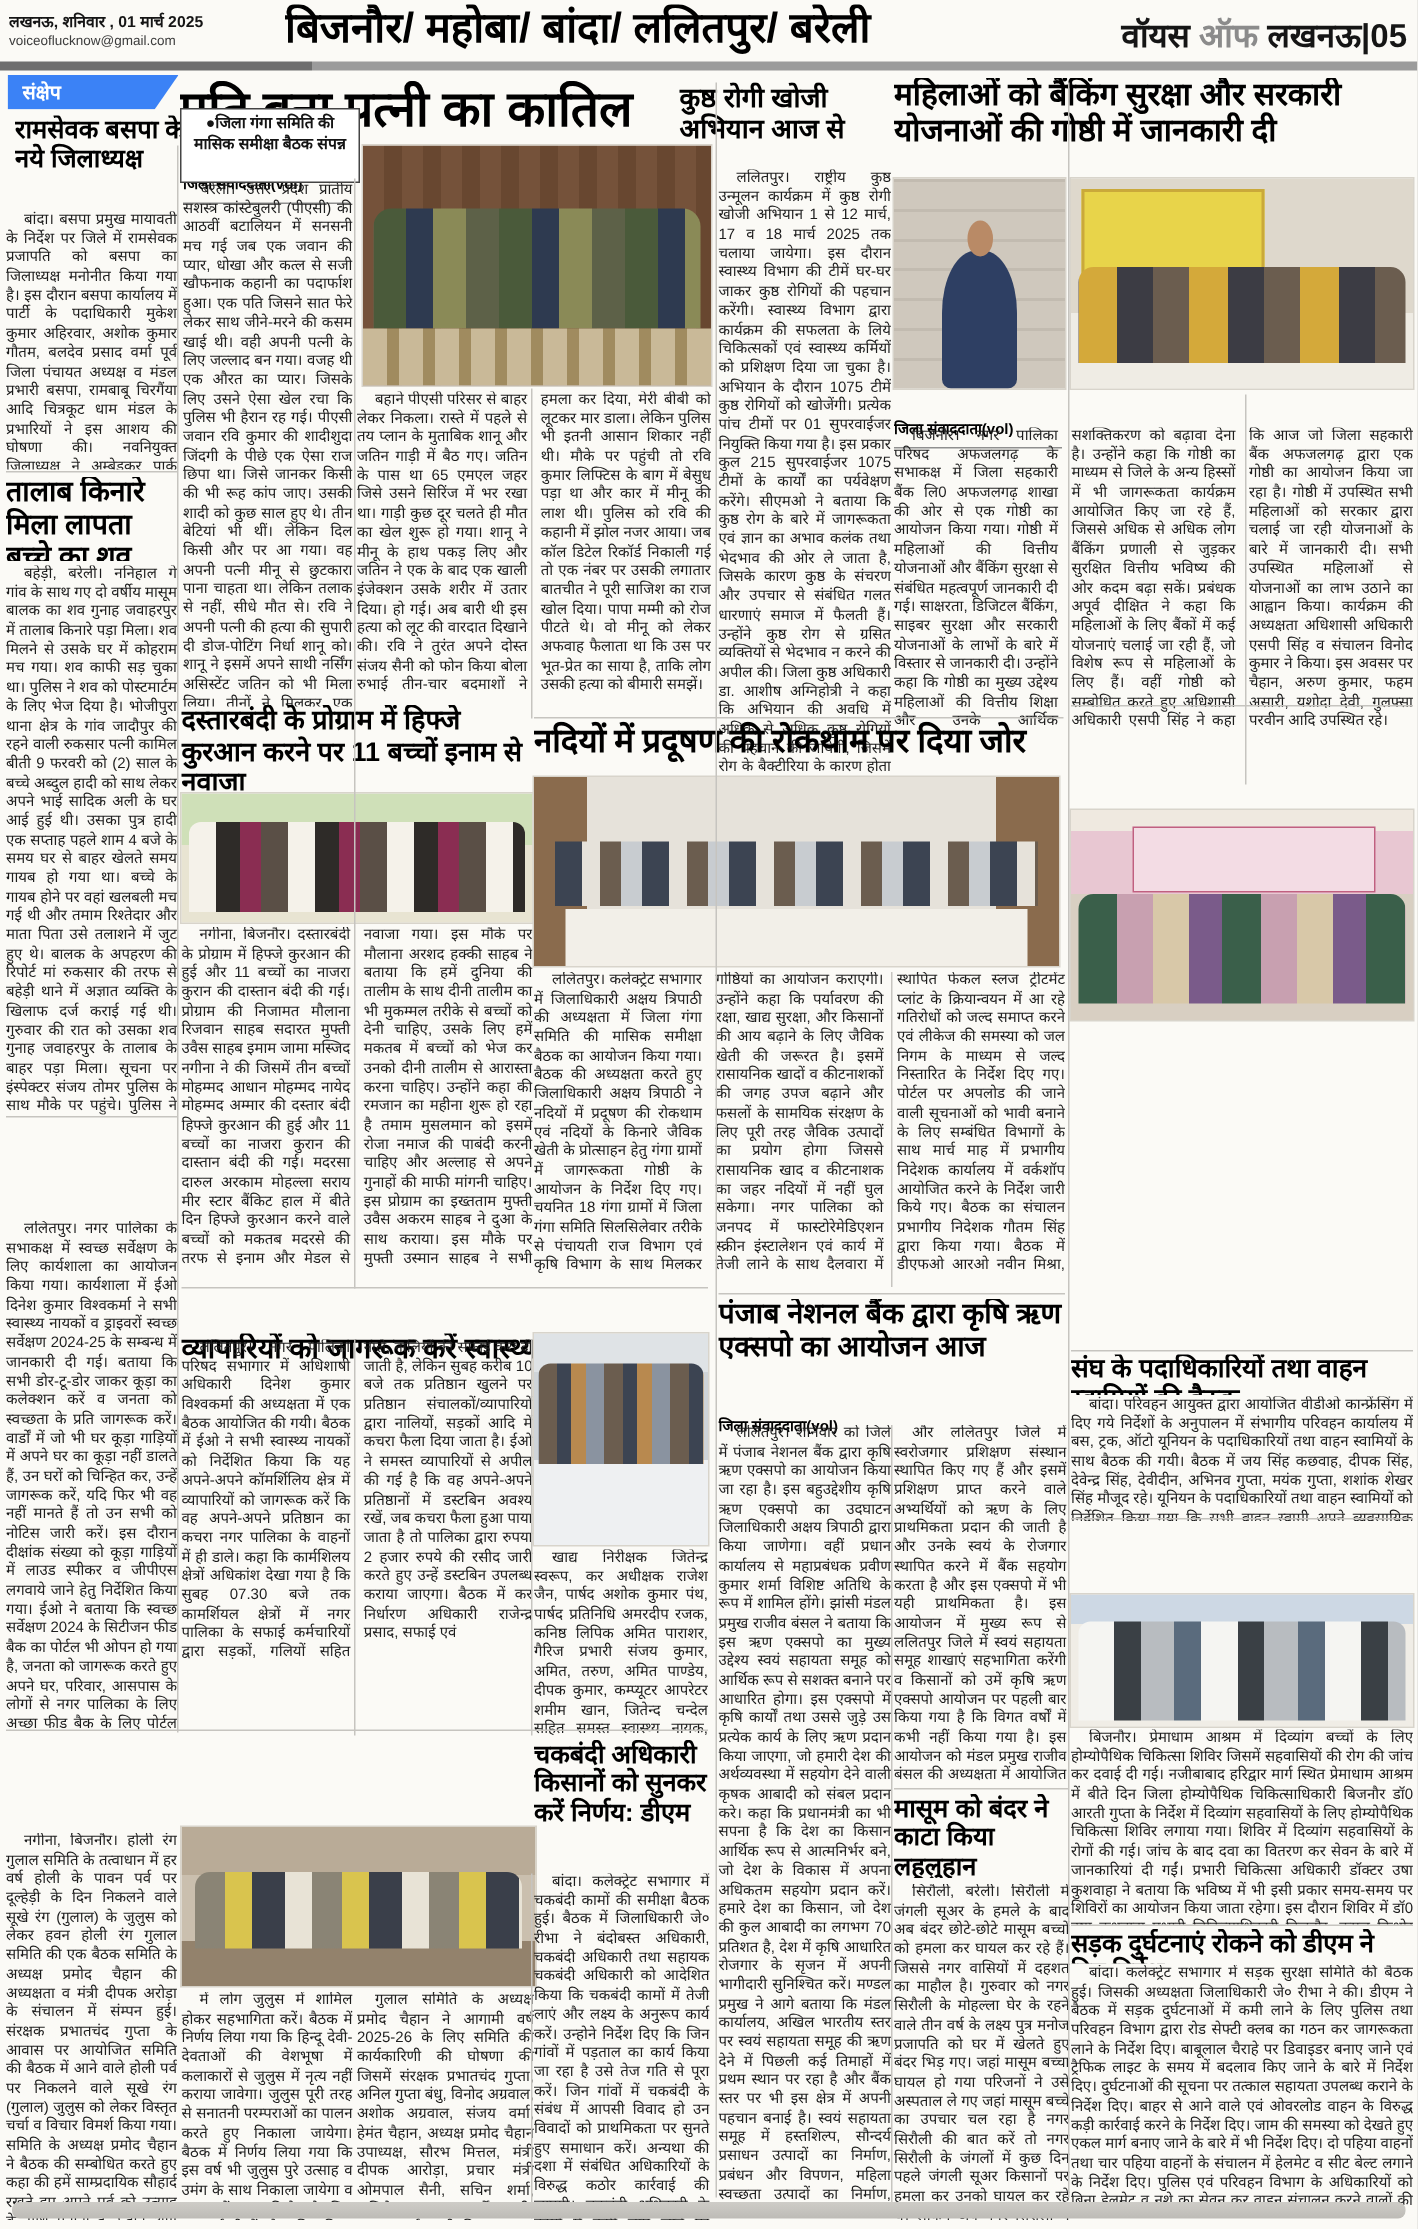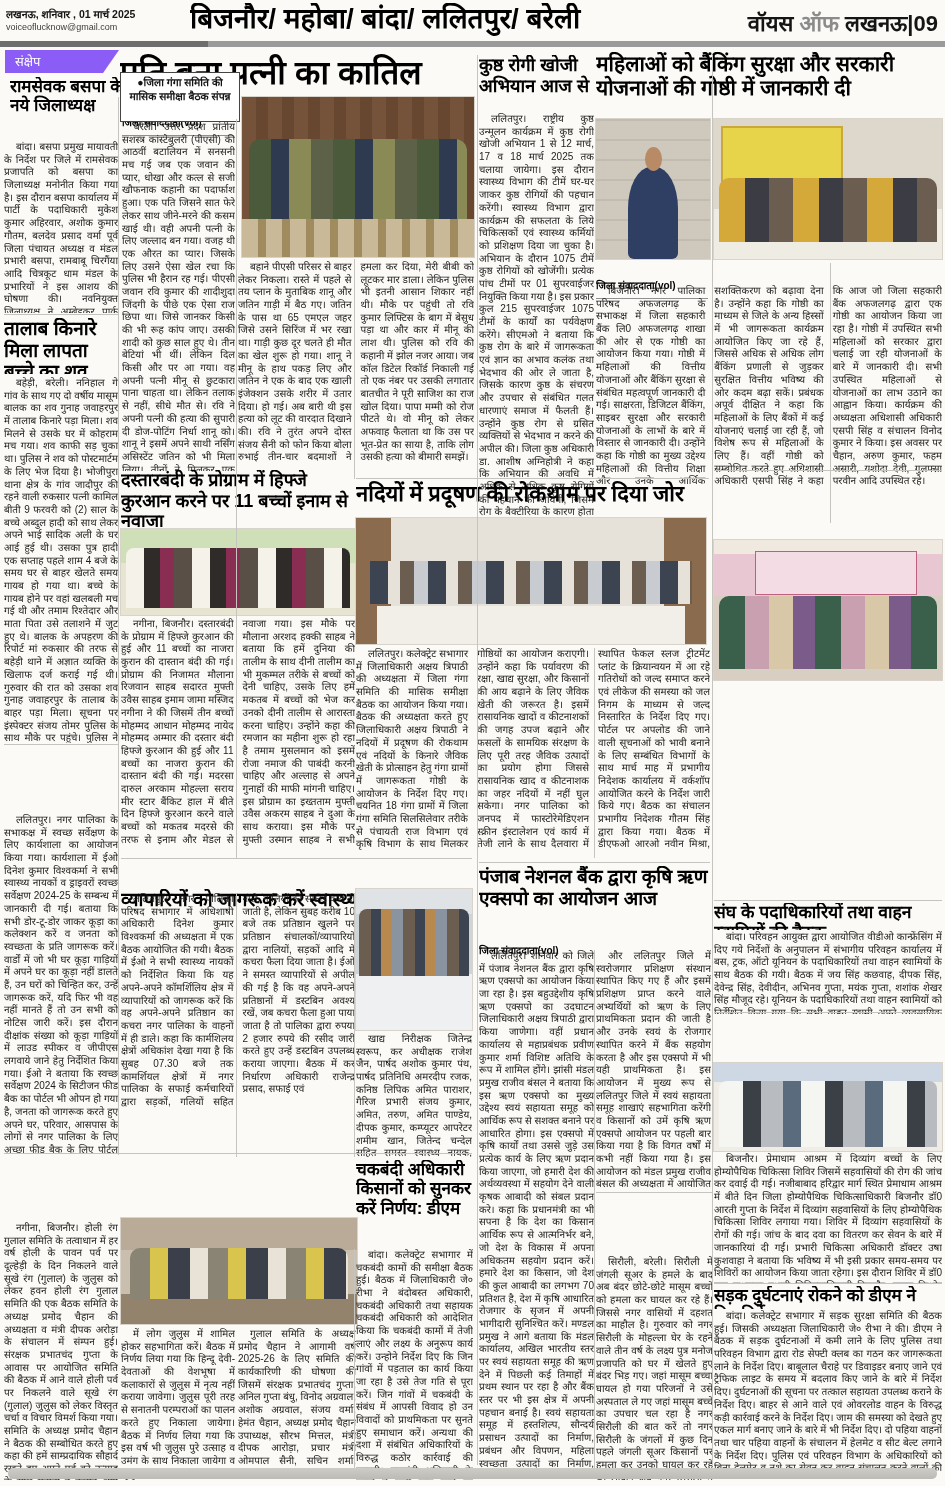--- a/index.html
+++ b/index.html
@@ -17,22 +17,22 @@
   .strip { position:absolute; }
 
   
   #hdr-date   { left:6px; top:7px; width:170px; height:15px; font-size:10.5px; font-weight:700; }
   #hdr-email  { left:6px; top:22px; width:170px; height:13px; font-size:9px; color:#3c3c3c; }
   #hdr-center { left:190px; top:3px; width:560px; height:38px; font-size:28px; text-align:left; }
   #hdr-brand  { left:690px; top:7px; width:248px; height:32px; font-size:22px; text-align:right; font-weight:800; }
   #hdr-brand .b2 { color:#8b8b8b; }
   #hdr-rule   { left:0; top:41px; width:945px; height:6px;
                 background:linear-gradient(90deg,#6e6e6e 0 22%,#9b9b9b 22%); }
-  #sankshep   { left:5px; top:50px; width:104px; height:23px; background:#8b5cf6; color:#fff;
-                font-weight:400; font-size:13px; line-height:23px; padding-left:10px;
+  #sankshep   { left:5px; top:50px; width:104px; height:23px; background:#3b82f6; color:#fff;
+                font-weight:700; font-size:13px; line-height:23px; padding-left:10px;
                 clip-path:polygon(0 0,100% 0,86% 100%,0 100%); }
 
   
   #r1-head { left:10px; top:77px;  width:114px; height:60px; font-size:17px; }
   #r1-body { left:4px; top:141px; width:114px; height:172px; }
   #r2-head { left:4px; top:318px; width:114px; height:56px; font-size:19px; }
   #r2-body { left:4px; top:377px; width:114px; height:366px; }
   #r3-head { left:4px; top:748px; width:114px; height:62px; font-size:17.5px; }
   #r3-body { left:4px; top:814px; width:114px; height:342px; }
 
@@ -72,21 +72,21 @@
      background:linear-gradient(180deg,#dfe3e6 0 18%,#cfd4d8 18% 60%,#eef0f2 60%); }
   #vyap-photo .strip.p { left:3%; right:3%; top:14%; height:48%; border-radius:8px 8px 0 0;
      background:repeating-linear-gradient(90deg,#6b5d4f 0 12px,#3c4452 12px 22px,#b8894f 22px 32px,#8a93a0 32px 44px); }
   #vyap-b2   { left:356px; top:1033px; width:116px; height:124px; }
 
   
   #chak-head { left:356px; top:1160px; width:117px; height:85px; font-size:17px; }
   #chak-body { left:356px; top:1249px; width:117px; height:231px; }
 
   
-  #kush-head { left:479px; top:55px; width:115px; height:55px; font-size:18px; }
+  #kush-head { left:453px; top:55px; width:115px; height:55px; font-size:18px; }
   #kush-body { left:479px; top:113px; width:115px; height:418px; }
 
   
   #mahi-head  { left:596px; top:52px; width:346px; height:64px; font-size:21px; }
   #mahi-photoL{ left:596px; top:119px; width:114px; height:140px;
      background:repeating-linear-gradient(0deg,#cfc8bd 0 18px,#c2bbb0 18px 20px); }
   #mahi-photoL .strip.p { left:28%; top:34%; width:44%; height:66%; border-radius:45% 45% 6px 6px; background:#2e3f63; }
   #mahi-photoL .strip.h { left:43%; top:20%; width:15%; height:17%; border-radius:50%; background:#b98a66; }
   #mahi-photoR{ left:714px; top:119px; width:228px; height:140px; background:linear-gradient(180deg,#ded8cc 0 64%,#efece4 64%); }
   #mahi-photoR .strip.b { left:3%; top:5%; width:52%; height:42%; background:#e8d44a; border:2px solid #caa93a; }
@@ -162,21 +162,21 @@
   #h11{ left:4px;  top:744px;  width:114px; }
 </style>
 </head>
 <body>
 
 <div id="page">
 
   <div class="blk" id="hdr-date">लखनऊ, शनिवार , 01 मार्च 2025</div>
   <div class="blk" id="hdr-email">voiceoflucknow@gmail.com</div>
   <div class="blk head" id="hdr-center">बिजनौर/ महोबा/ बांदा/ ललितपुर/ बरेली</div>
-  <div class="blk" id="hdr-brand"><span class="b1">वॉयस </span><span class="b2">ऑफ</span><span class="b3"> लखनऊ|09</span></div>
+  <div class="blk" id="hdr-brand"><span class="b1">वॉयस </span><span class="b2">ऑफ</span><span class="b3"> लखनऊ|05</span></div>
   <div class="blk" id="hdr-rule"></div>
   <div class="blk" id="sankshep">संक्षेप</div>
 
   <div class="blk head" id="r1-head">रामसेवक बसपा के नये जिलाध्यक्ष</div>
   <div class="blk body-txt" id="r1-body">बांदा। बसपा प्रमुख मायावती के निर्देश पर जिले में रामसेवक प्रजापति को बसपा का जिलाध्यक्ष मनोनीत किया गया है। इस दौरान बसपा कार्यालय में पार्टी के पदाधिकारी मुकेश कुमार अहिरवार, अशोक कुमार गौतम, बलदेव प्रसाद वर्मा पूर्व जिला पंचायत अध्यक्ष व मंडल प्रभारी बसपा, रामबाबू चिरगैंया आदि चित्रकूट धाम मंडल के प्रभारियों ने इस आशय की घोषणा की। नवनियुक्त जिलाध्यक्ष ने अम्बेडकर पार्क पहुंचकर बाबा साहेब डॉ भीमराव अम्बेडकर की प्रतिमा पर माल्यार्पण किया। इस दौरान गुलाब वर्मा सदस्य जिला पंचायत, राजू राही, संतोष कुमार वर्मा, मूलचंद यादव, मलखे श्रीवास, सुखलाल बौद्ध आदि लोग उपस्थित रहे।</div>
   <div class="blk head" id="r2-head">तालाब किनारे मिला लापता बच्चे का शव</div>
   <div class="blk body-txt" id="r2-body">बहेड़ी, बरेली। ननिहाल गे गांव के साथ गए दो वर्षीय मासूम बालक का शव गुनाह जवाहरपुर में तालाब किनारे पड़ा मिला। शव मिलने से उसके घर में कोहराम मच गया। शव काफी सड़ चुका था। पुलिस ने शव को पोस्टमार्टम के लिए भेज दिया है। भोजीपुरा थाना क्षेत्र के गांव जादौपुर की रहने वाली रुकसार पत्नी कामिल बीती 9 फरवरी को (2) साल के बच्चे अब्दुल हादी को साथ लेकर अपने भाई सादिक अली के घर आई हुई थी। उसका पुत्र हादी एक सप्ताह पहले शाम 4 बजे के समय घर से बाहर खेलते समय गायब हो गया था। बच्चे के गायब होने पर वहां खलबली मच गई थी और तमाम रिश्तेदार और माता पिता उसे तलाशने में जुट हुए थे। बालक के अपहरण की रिपोर्ट मां रुकसार की तरफ से बहेड़ी थाने में अज्ञात व्यक्ति के खिलाफ दर्ज कराई गई थी। गुरुवार की रात को उसका शव गुनाह जवाहरपुर के तालाब के बाहर पड़ा मिला। सूचना पर इंस्पेक्टर संजय तोमर पुलिस के साथ मौके पर पहुंचे। पुलिस ने शव का पंचनामा भरकर उसे पोस्टमार्टम के लिए भेजा है। शव मिलने की खबर पाकर बालक के मां बाप का बुरा हाल हो गया। उसकी मां बदहवास हो गई। पुलिस को पोस्टमार्टम रिपोर्ट आने का इंतजार है। उसके आने के बाद पुलिस अगला कदम उठाएगी।</div>
   <div class="blk body-txt" id="r3-body">ललितपुर। नगर पालिका के सभाकक्ष में स्वच्छ सर्वेक्षण के लिए कार्यशाला का आयोजन किया गया। कार्यशाला में ईओ दिनेश कुमार विश्वकर्मा ने सभी स्वास्थ्य नायकों व ड्राइवरों स्वच्छ सर्वेक्षण 2024-25 के सम्बन्ध में जानकारी दी गई। बताया कि सभी डोर-टू-डोर जाकर कूड़ा का कलेक्शन करें व जनता को स्वच्छता के प्रति जागरूक करें। वार्डों में जो भी घर कूड़ा गाड़ियों में अपने घर का कूड़ा नहीं डालते हैं, उन घरों को चिन्हित कर, उन्हें जागरूक करें, यदि फिर भी वह नहीं मानते हैं तो उन सभी को नोटिस जारी करें। इस दौरान दीक्षांक संख्या को कूड़ा गाड़ियों में लाउड स्पीकर व जीपीएस लगवाये जाने हेतु निर्देशित किया गया। ईओ ने बताया कि स्वच्छ सर्वेक्षण 2024 के सिटीजन फीड बैक का पोर्टल भी ओपन हो गया है, जनता को जागरूक करते हुए अपने घर, परिवार, आसपास के लोगों से नगर पालिका के लिए अच्छा फीड बैक के लिए पोर्टल पर जाकर हिन्दी और इंग्लिश दोनों में दिया जा सकता है। इस दौरान फीड बैक देने के लिए नगर पालिका परिषद को नंबर वन बनाने में सहयोग किये जाने की है। इस दौरान कहा गया कि जितने भी वाहन चालक हैं वह अपने-अपने वाहनों के जॉब कार्ड बनवा लें।</div>
 
   <div class="blk head" id="pati-head">पति बना पत्नी का कातिल</div>
@@ -234,20 +234,21 @@
   <div class="blk body-txt cols3" id="nadi-body">
     <span>ललितपुर। कलेक्ट्रेट सभागार में जिलाधिकारी अक्षय त्रिपाठी की अध्यक्षता में जिला गंगा समिति की मासिक समीक्षा बैठक का आयोजन किया गया। बैठक की अध्यक्षता करते हुए जिलाधिकारी अक्षय त्रिपाठी ने नदियों में प्रदूषण की रोकथाम एवं नदियों के किनारे जैविक खेती के प्रोत्साहन हेतु गंगा ग्रामों में जागरूकता गोष्ठी के आयोजन के निर्देश दिए गए। चयनित 18 गंगा ग्रामों में जिला गंगा समिति सिलसिलेवार तरीके से पंचायती राज विभाग एवं कृषि विभाग के साथ मिलकर गोष्ठियों का आयोजन कराएगी। उन्होंने कहा कि पर्यावरण की रक्षा, खाद्य सुरक्षा, और किसानों की आय बढ़ाने के लिए जैविक खेती की जरूरत है। इसमें रासायनिक खादों व कीटनाशकों की जगह उपज बढ़ाने और फसलों के सामयिक संरक्षण के लिए पूरी तरह जैविक उत्पादों का प्रयोग होगा जिससे रासायनिक खाद व कीटनाशक का जहर नदियों में नहीं घुल सकेगा। नगर पालिका को जनपद में फास्टोरेमेडिएशन स्क्रीन इंस्टालेशन एवं कार्य में तेजी लाने के साथ दैलवारा में स्थापित फेकल स्लज ट्रीटमेंट प्लांट के क्रियान्वयन में आ रहे गतिरोधों को जल्द समाप्त करने एवं लीकेज की समस्या को जल निगम के माध्यम से जल्द निस्तारित के निर्देश दिए गए। पोर्टल पर अपलोड की जाने वाली सूचनाओं को भावी बनाने के लिए सम्बंधित विभागों के साथ मार्च माह में प्रभागीय निदेशक कार्यालय में वर्कशॉप आयोजित करने के निर्देश जारी किये गए। बैठक का संचालन प्रभागीय निदेशक गौतम सिंह द्वारा किया गया। बैठक में डीएफओ आरओ नवीन मिश्रा, स्वास्थ्य विभाग प्रतिनिधि डा.राजेश भारती, उद्यान अधिकारी, पर्यटन विभाग, प्रदूषण नियंत्रण बोर्ड, क्षेत्रीय प्रदूषण निवारण खंड के अधिकारी, कृषि विभाग के उपनिदेशक, सिंचाई खंड, जूनियर इंजीनियर सहित पालिकाध्यक्ष समिति के सदस्य उपस्थित रहे।</span>
   </div>
   <div id="nadi-box">●जिला गंगा समिति की मासिक समीक्षा बैठक संपन्न</div>
 
   <div class="blk head" id="pnb-head">पंजाब नेशनल बैंक द्वारा कृषि ऋण एक्सपो का आयोजन आज</div>
   <div class="blk dateline" id="pnb-dateline">जिला संवाददाता(vol)</div>
   <div class="blk body-txt" id="pnb-b1">ललितपुर। शनिवार को जिले में पंजाब नेशनल बैंक द्वारा कृषि ऋण एक्सपो का आयोजन किया जा रहा है। इस बहुउद्देशीय कृषि ऋण एक्सपो का उदघाटन जिलाधिकारी अक्षय त्रिपाठी द्वारा किया जाणेगा। वहीं प्रधान कार्यालय से महाप्रबंधक प्रवीण कुमार शर्मा विशिष्ट अतिथि के रूप में शामिल होंगे। झांसी मंडल प्रमुख राजीव बंसल ने बताया कि इस ऋण एक्सपो का मुख्य उद्देश्य स्वयं सहायता समूह को आर्थिक रूप से सशक्त बनाने पर आधारित होगा। इस एक्सपो में कृषि कार्यों तथा उससे जुड़े उस प्रत्येक कार्य के लिए ऋण प्रदान किया जाएगा, जो हमारी देश की अर्थव्यवस्था में सहयोग देने वाली कृषक आबादी को संबल प्रदान करे। कहा कि प्रधानमंत्री का भी सपना है कि देश का किसान आर्थिक रूप से आत्मनिर्भर बने, जो देश के विकास में अपना अधिकतम सहयोग प्रदान करें। हमारे देश का किसान, जो देश की कुल आबादी का लगभग 70 प्रतिशत है, देश में कृषि आधारित रोजगार के सृजन में अपनी भागीदारी सुनिश्चित करें। मण्डल प्रमुख ने आगे बताया कि मंडल कार्यालय, अखिल भारतीय स्तर पर स्वयं सहायता समूह की ऋण देने में पिछली कई तिमाहों में प्रथम स्थान पर रहा है और बैंक स्तर पर भी इस क्षेत्र में अपनी पहचान बनाई है। स्वयं सहायता समूह में हस्तशिल्प, सौन्दर्य प्रसाधन उत्पादों का निर्माण, प्रबंधन और विपणन, महिला स्वच्छता उत्पादों का निर्माण, कागज, चमड़े तथा पत्तों के उत्पादों का निर्माण, जल कृषि से जुड़े रोजगार, हथकरघा, सानुयुनिक खेती करना, खाद्य प्रसंस्करण, साबुन आदि बनाना और बेचना आदि, बेकरी उत्पाद बनाना और अन्य प्रकार और शामिल करना है और इस क्षेत्र में रोजगार के प्रशिक्षण हेतु बैंक ने झांसी</div>
   <div class="blk body-txt" id="pnb-b2">और ललितपुर जिले में स्वरोजगार प्रशिक्षण संस्थान स्थापित किए गए हैं और इसमें प्रशिक्षण प्राप्त करने वाले अभ्यर्थियों को ऋण के लिए प्राथमिकता प्रदान की जाती है और उनके स्वयं के रोजगार स्थापित करने में बैंक सहयोग करता है और इस एक्सपो में भी यही प्राथमिकता है। इस आयोजन में मुख्य रूप से ललितपुर जिले में स्वयं सहायता समूह शाखाएं सहभागिता करेंगी व किसानों को उमें कृषि ऋण एक्सपो आयोजन पर पहली बार किया गया है कि विगत वर्षों में कभी नहीं किया गया है। इस आयोजन को मंडल प्रमुख राजीव बंसल की अध्यक्षता में आयोजित किया जाएगा। उप मंडल प्रमुख धीरेन्द्र कुमार शशि, रैम प्रभारी मनीष राय, सहायक महाप्रबंधक, अग्रणी जिला प्रबंधक रंजीत कुमार की उपस्थिति रहेगी।</div>
 
+  <div class="blk head" id="maso-head">मासूम को बंदर ने काटा किया लहूलुहान</div>
   <div class="blk body-txt" id="maso-body">सिरौली, बरेली। सिरौली में जंगली सूअर के हमले के बाद अब बंदर छोटे-छोटे मासूम बच्चों को हमला कर घायल कर रहे हैं। जिससे नगर वासियों में दहशत का माहौल है। गुरुवार को नगर सिरौली के मोहल्ला घेर के रहने वाले तीन वर्ष के लक्ष्य पुत्र मनोज प्रजापति को घर में खेलते हुए बंदर भिड़ गए। जहां मासूम बच्चा घायल हो गया परिजनों ने उसे अस्पताल ले गए जहां मासूम बच्चे का उपचार चल रहा है नगर सिरौली की बात करें तो नगर सिरौली के जंगलों में कुछ दिन पहले जंगली सूअर किसानों पर हमला कर उनको घायल कर रहे थे। लेकिन अब नगर सिरौली में बंदरों का आतंक देखने को मिल रहा है। जिनके हमले से छोटे-छोटे मासूम बच्चे घायल हो रहे हैं।</div>
 
   <div class="blk head" id="shiv-head"></div>
   <div class="ph" id="shiv-photo">
     <div class="strip b"></div>
     <div class="strip p"></div>
   </div>
   <div class="blk body-txt" id="shiv-body"></div>
 
   <div class="blk head" id="sangh-head">संघ के पदाधिकारियों तथा वाहन स्वामियों की बैठक</div>

